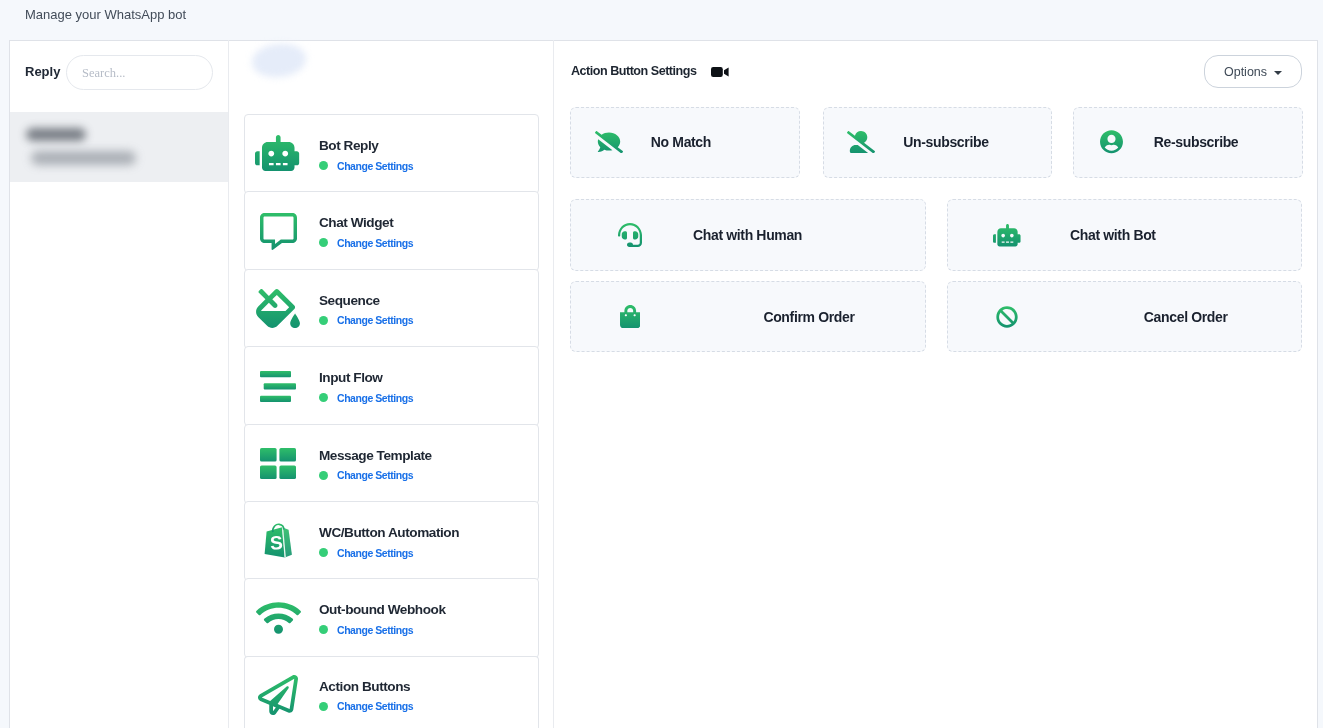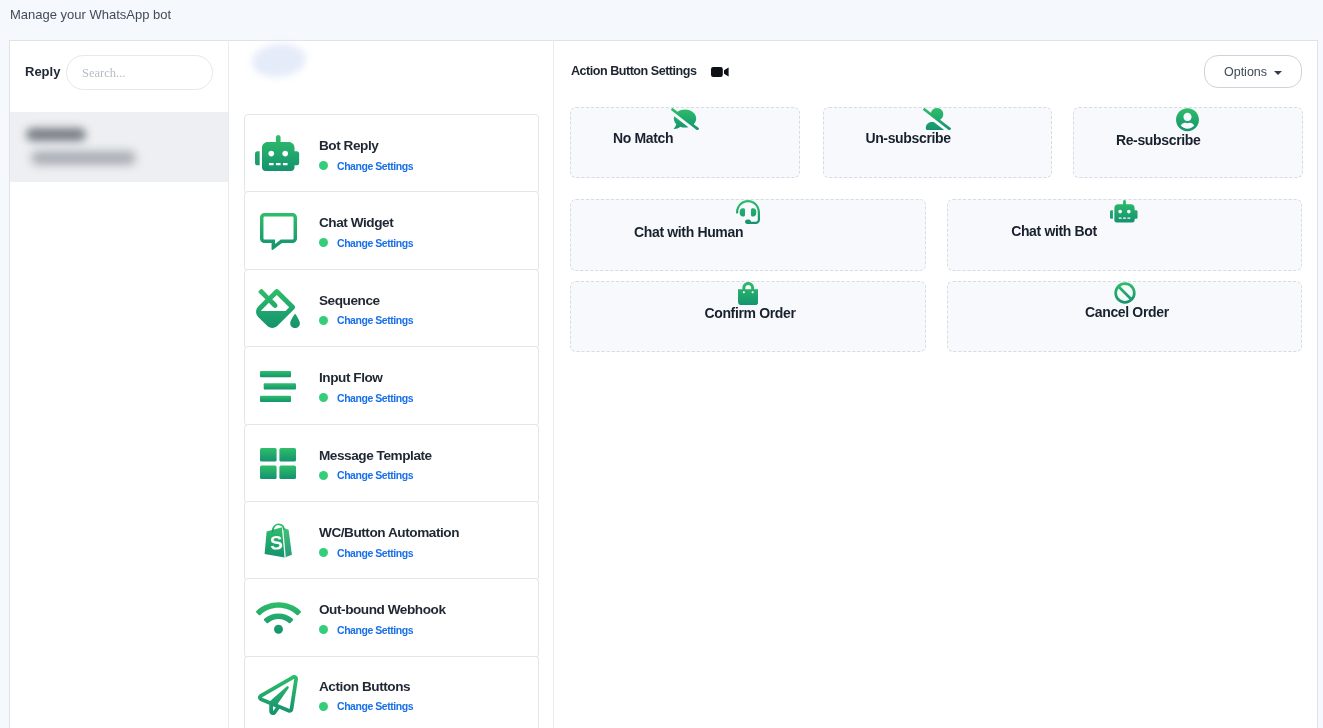--- a/index.html
+++ b/index.html
@@ -1,19 +1,19 @@
 <!DOCTYPE html>
 <html><head>
 <meta charset="utf-8">
 <style>
 * { margin:0; padding:0; box-sizing:border-box; }
 html,body { width:1323px; height:728px; overflow:hidden; }
 body { background:#f5f8fc; font-family:"Liberation Sans", sans-serif; position:relative; }
 .abs { position:absolute; }
-.topbar-text { left:10px; top:7px; font-size:13px; color:#424c59; }
+.topbar-text { left:25px; top:7px; font-size:13px; color:#424c59; }
 .panel { left:9px; top:40px; width:1309px; height:688px; background:#fff; border:1px solid #dfe2e8; border-bottom:none; }
 .vdiv { top:40px; width:1px; height:688px; background:#e9ebef; }
 
 .bots { left:25px; top:64px; font-size:13px; font-weight:bold; color:#212936; }
 .search { left:66px; top:55px; width:147px; height:35px; border:1px solid #e5e8ed; border-radius:17.5px; background:#fff;font-family:Liberation Serif, serif; }
 .search span { position:absolute; left:15px; top:10px; font-size:12.5px; color:#b6bcc7; }
 .grayrow { left:10px; top:112px; width:218px; height:70px; background:#edeff2; }
 .blur1 { left:16px; top:16px; width:60px; height:13px; background:#595f68; border-radius:7px; filter:blur(4.5px); opacity:.78; position:absolute; }
 .blur2 { left:21px; top:39px; width:105px; height:14px; background:#8f959d; border-radius:7px; filter:blur(5px); opacity:.7; position:absolute; }
 
@@ -24,21 +24,21 @@
 .mcard .tt { font-size:13.6px; font-weight:600; letter-spacing:-0.45px; color:#1f2733; line-height:19px; margin-bottom:4px; }
 .lrow { display:flex; align-items:center; height:13px; }
 .dot { width:9px; height:9px; border-radius:50%; background:#35ce78; margin-right:9px; }
 .cs { font-size:10.5px; font-weight:bold; letter-spacing:-0.45px; color:#1970e8; }
 .greenb { border-bottom:3px solid #2dbd6e; }
 
 .rtitle { left:571px; top:63.5px; font-size:12.6px; font-weight:bold; letter-spacing:-0.5px; color:#1d2530; }
 .vicon { left:711px; top:66.5px; } .vicon svg { display:block; }
 .optbtn { left:1204px; top:55px; width:98px; height:33px; border:1px solid #ccd3dc; border-radius:14px; background:#fff; display:flex; align-items:center; justify-content:center; font-size:12.5px; color:#3e4956; }
 .caret { width:0; height:0; border-left:4px solid transparent; border-right:4px solid transparent; border-top:4.5px solid #333c46; margin-left:7px; margin-top:2px; }
-.rcard { background:#f7f9fc; border:1px dashed #d6dce5; border-radius:6px; display:flex; align-items:center;flex-direction:column; }
+.rcard { background:#f7f9fc; border:1px dashed #d6dce5; border-radius:6px; display:flex; align-items:center; }
 .rcard .ric { width:33.33%; display:flex; justify-content:center; align-items:center; flex:none; }
 .rcard .rlb { width:66.67%; padding-left:4px; font-size:14px; font-weight:bold; letter-spacing:-0.35px; color:#1a212e; }
 .r1 { top:107px; width:229.5px; height:70.5px; }
 .r2 { top:199.3px; height:72px; }
 .r3 { top:281px; height:71px;text-align:center; }
 </style>
 </head>
 <body>
 <svg width="0" height="0" style="position:absolute">
     <defs>

